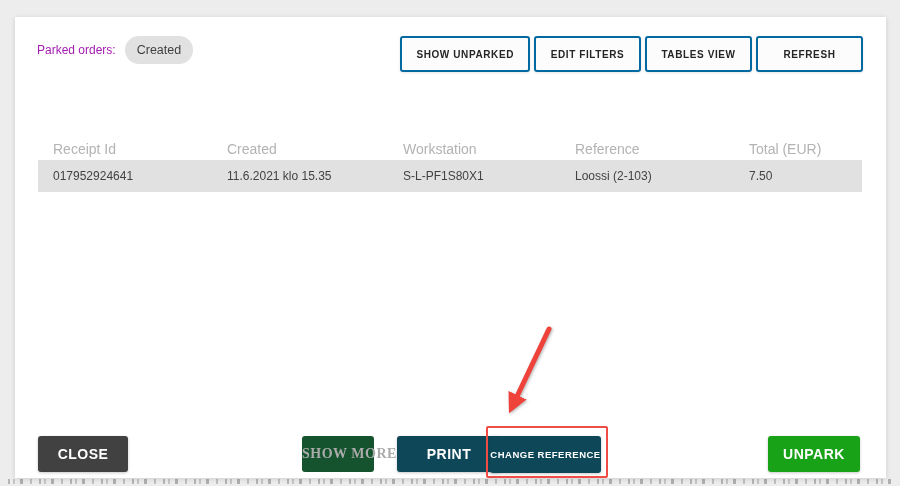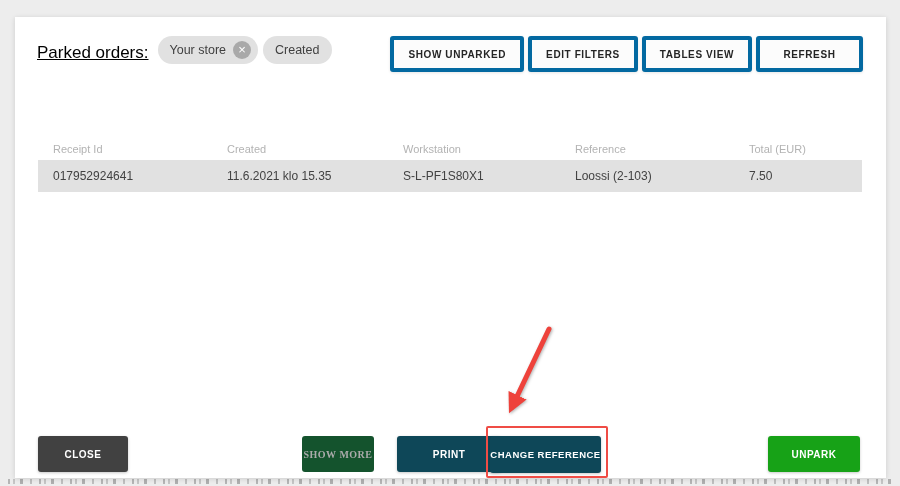--- a/index.html
+++ b/index.html
@@ -17,56 +17,56 @@
     opacity:.75;
   }
 
   .modal {
     position:absolute; left:15px; top:17px; width:871px; height:461px;
     background:#ffffff; box-shadow:0 1px 5px rgba(0,0,0,.14);
   }
 
   
   .header-row { position:absolute; top:19px; left:22px; right:23px; display:flex; align-items:flex-start; }
-  .parked-label { font-size:17px; color:#000000; padding-top:7px; white-space:nowrap;text-decoration:underline; }
+  .parked-label { font-size:12px; color:#a21caf; padding-top:7px; white-space:nowrap; }
   .chips { display:flex; gap:5px; margin-left:9px; }
   .chip {
     background:var(--chip-bg); border-radius:16px; height:28px;
     display:flex; align-items:center; padding:0 12px;
     font-size:12.5px; color:#3f3f3f; cursor:default; white-space:nowrap;
   }
   .chip .remove {
     width:18px; height:18px; border-radius:50%; background:#a9a9a9; color:#fff;
     font-size:13px; line-height:18px; text-align:center;
     margin-left:7px; margin-right:-5px; cursor:pointer;
   }
 
   
   .toolbar { margin-left:auto; display:flex; gap:4px; }
   .tbtn {
     min-width:107px; height:36px; background:#fcfcfc;
-    border:4px solid #0369a1; border-radius:3px;
+    border:2px solid #0369a1; border-radius:3px;
     font-size:10px; font-weight:700; letter-spacing:.6px; color:#252525;
     box-shadow:0 1px 3px rgba(0,0,0,.10); padding:0 14px; cursor:pointer;
     white-space:nowrap;
   }
 
   
   .thead, .trow {
     position:absolute; left:23px; right:24px;
     display:grid; grid-template-columns:174px 176px 172px 174px auto;
     align-items:center; padding-left:15px;
   }
-  .thead { top:120px; height:24px; color:#b3b3b3; font-size:11px; }
+  .thead { top:120px; height:24px; color:#b3b3b3; font-size:14px; }
   .trow  { top:143px; height:32px; background:var(--row-bg); color:#424242; font-size:12px; cursor:pointer; }
 
   
   .fbtn {
     position:absolute; top:419px; height:36px; border:none; border-radius:3px;
-    font-size:10px; font-weight:700; letter-spacing:.5px; color:#fff;
+    font-size:14px; font-weight:700; letter-spacing:.5px; color:#fff;
     box-shadow:0 1px 3px rgba(0,0,0,.22); cursor:pointer; white-space:nowrap;
   }
   .btn-close  { left:23px;  width:90px; background:var(--dark); }
   .btn-more   { left:287px; width:72px; background:#14532d; color:#ababab; box-shadow:none; cursor:default;font-family:Liberation Serif, serif; }
   .btn-print  { left:382px; width:104px; background:var(--teal); }
   .btn-chref  { left:475px; width:111px; height:37px; background:var(--teal); font-size:9.5px; }
   .btn-unpark { left:753px; width:92px; background:var(--green); }
 
   
   .highlight-box {
@@ -79,24 +79,20 @@
 </head>
 <body>
 
 <div class="bottom-noise"></div>
 
 <div class="modal">
 
   <div class="header-row">
     <span class="parked-label">Parked orders:</span>
     <span class="chips">
-      <span class="chip">
-        <span>Your store</span>
-        <span class="remove">×</span>
-      </span>
       <span class="chip">
         <span>Created</span>
       </span>
     </span>
     <span class="toolbar">
       <button class="tbtn">SHOW UNPARKED</button>
       <button class="tbtn">EDIT FILTERS</button>
       <button class="tbtn">TABLES VIEW</button>
       <button class="tbtn">REFRESH</button>
     </span>

